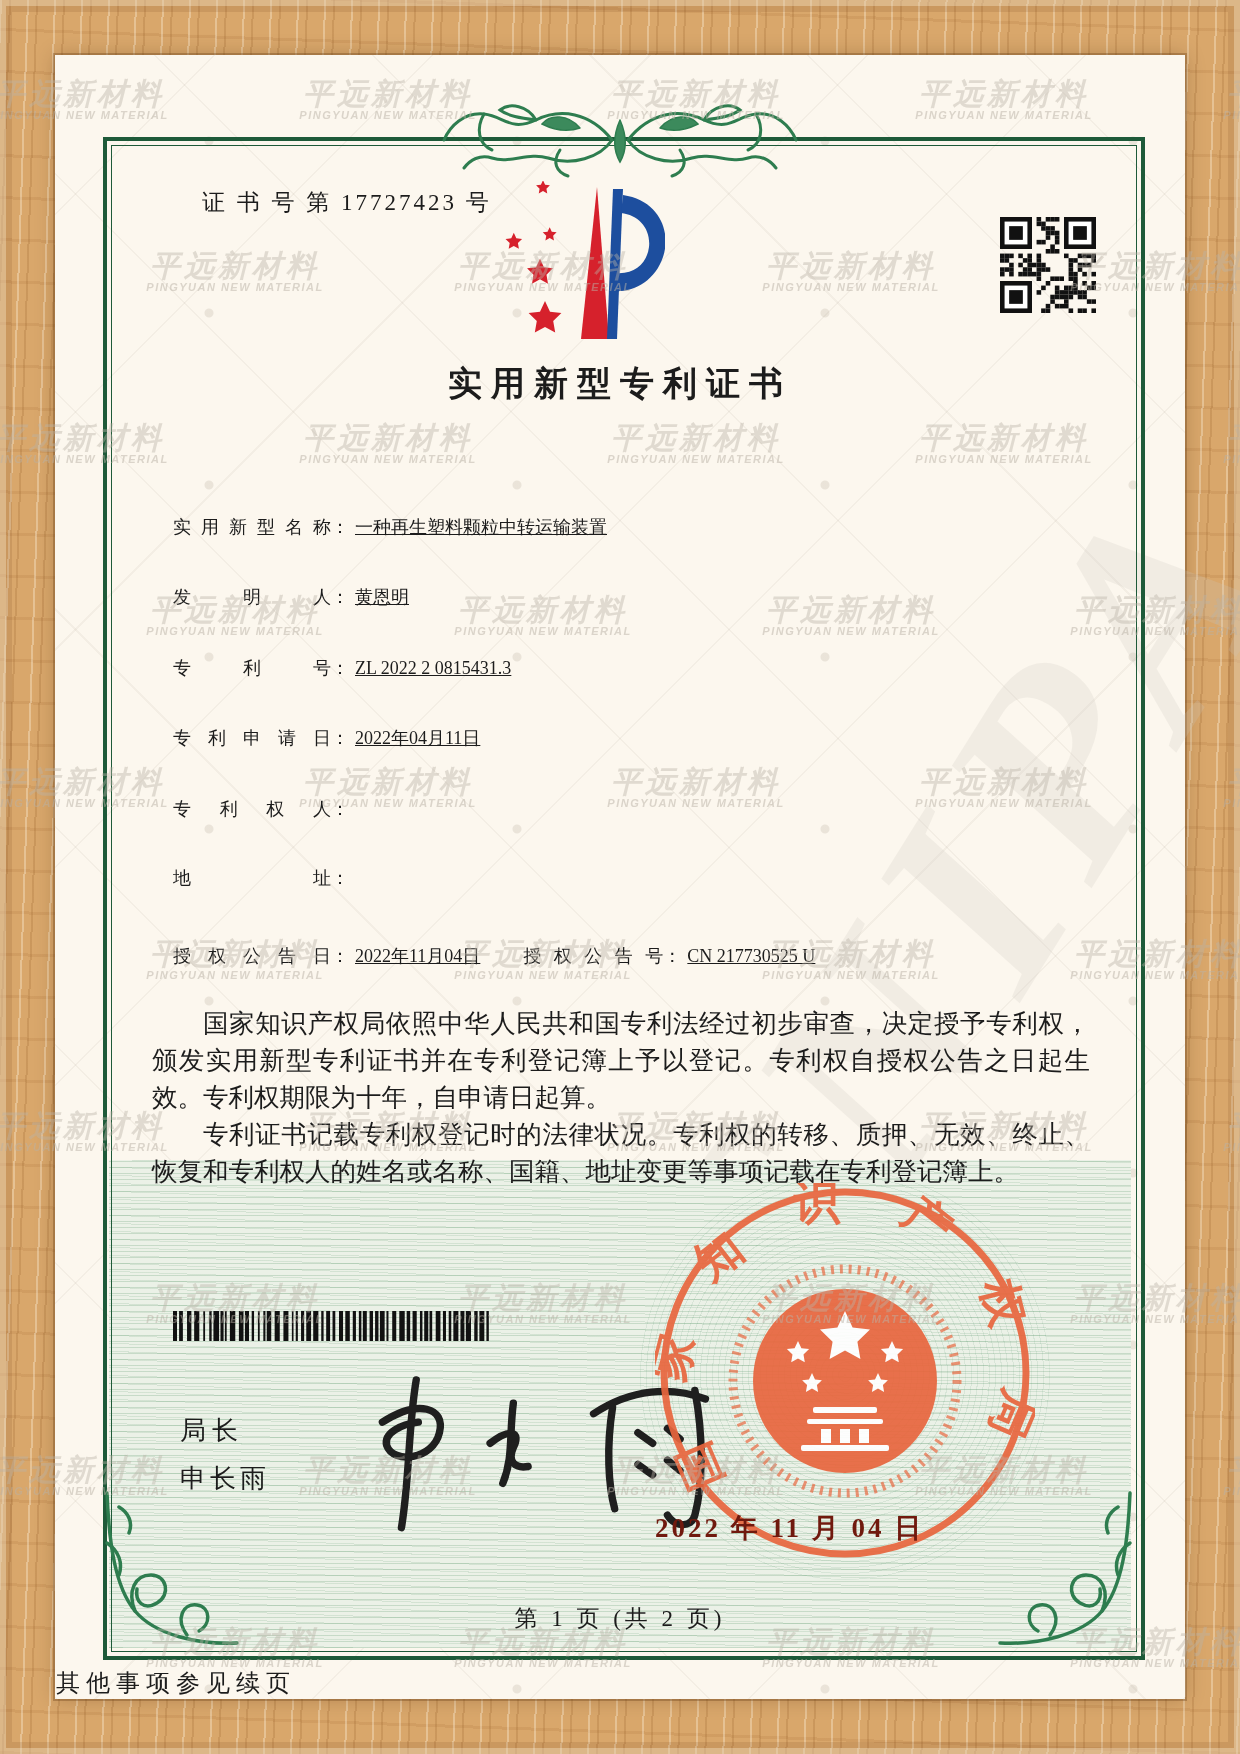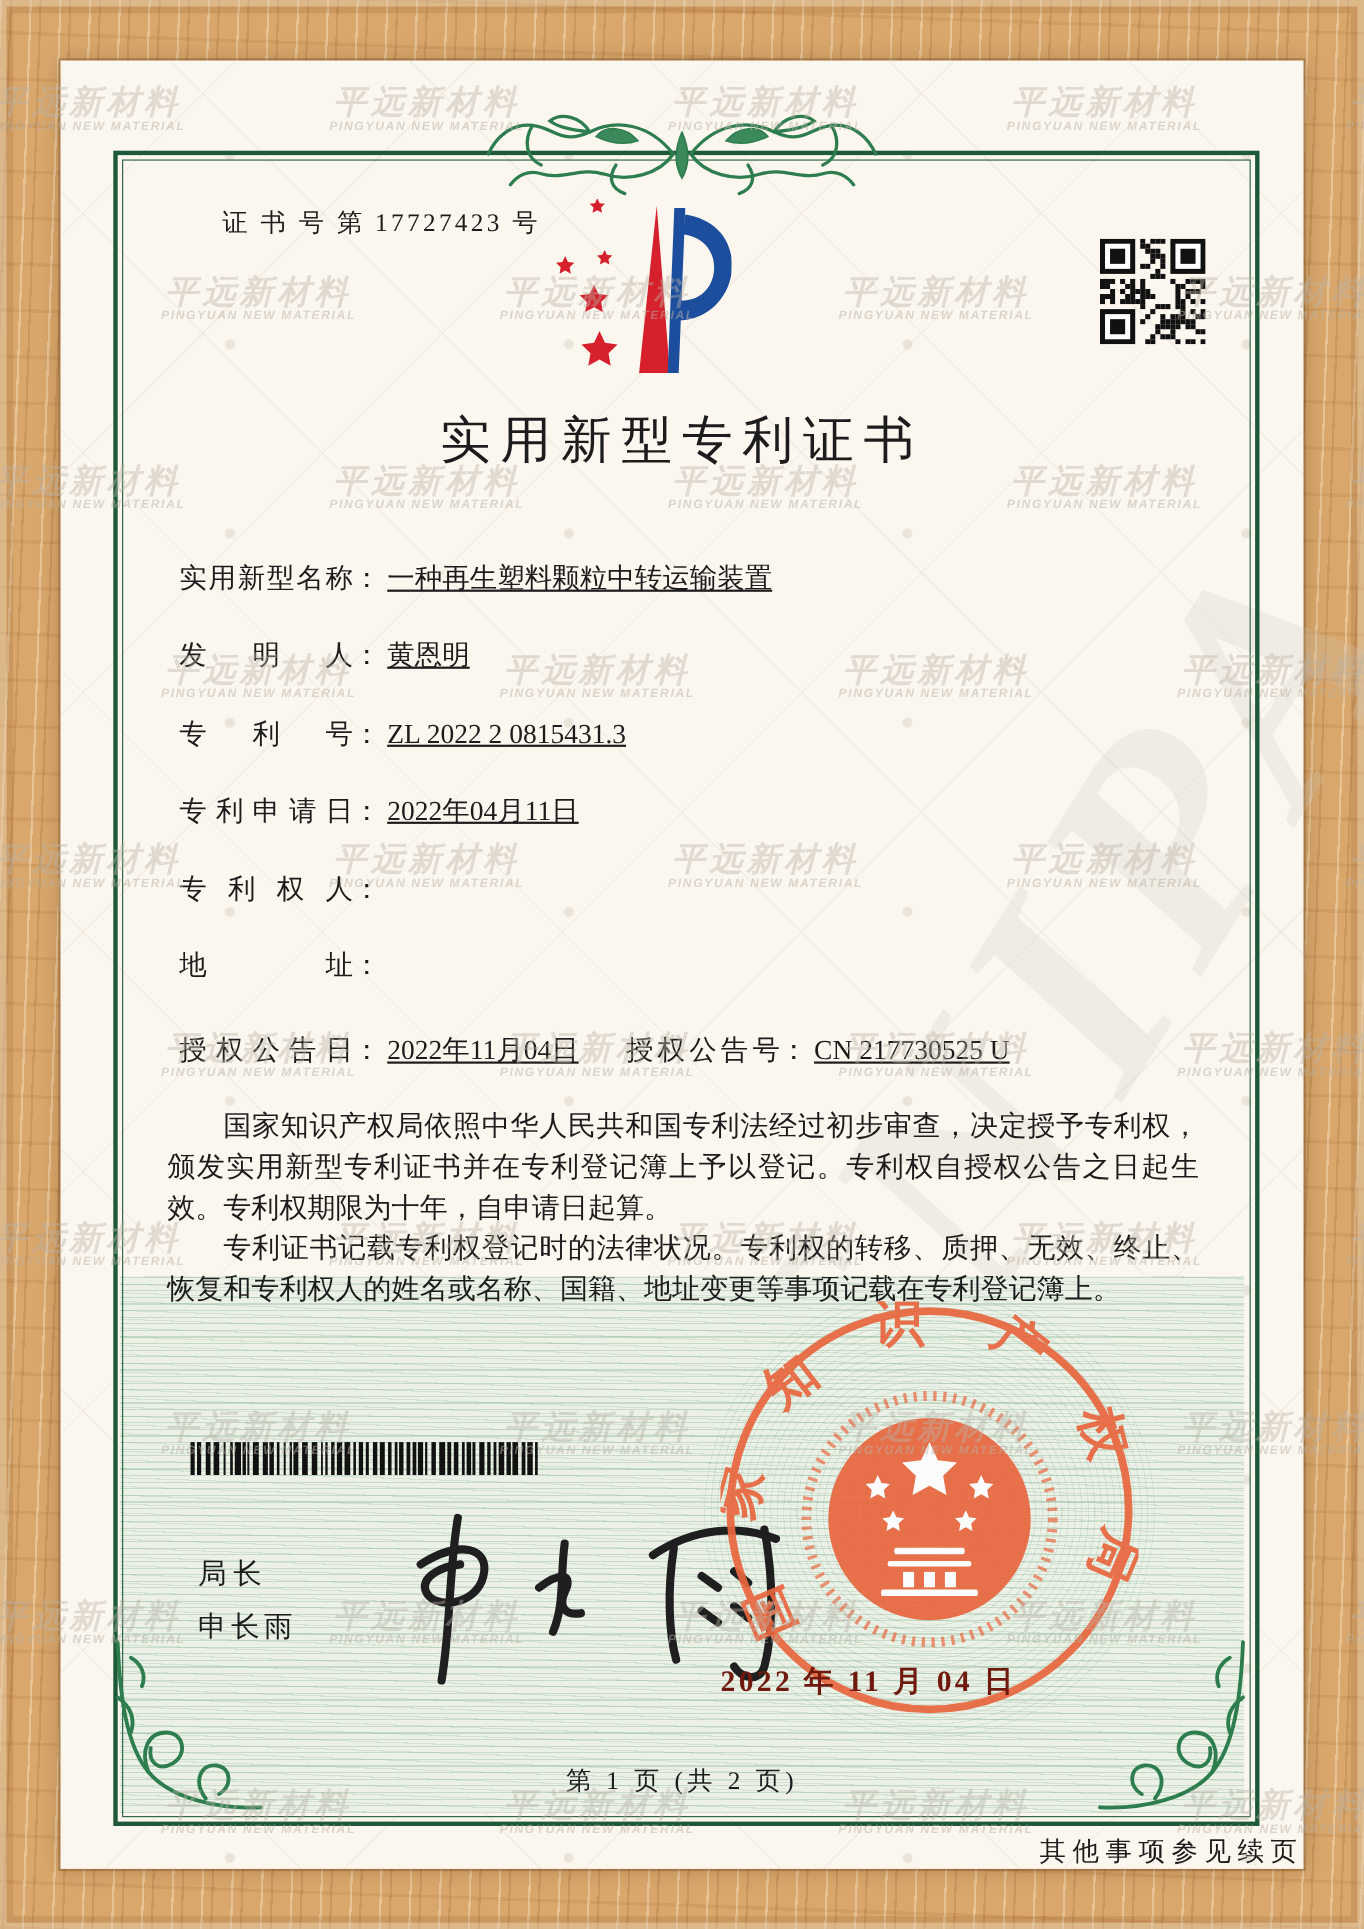--- a/index.html
+++ b/index.html
@@ -32,42 +32,42 @@
     border:4px solid #1e5a39;z-index:1;}
   .border-inner{position:absolute;inset:4px;border:1.5px solid #1e5a39;}
   .ornament{position:absolute;z-index:2;}
   .orn-top{left:385px;top:37px;width:360px;height:95px;}
   .orn-bl{left:42px;top:1428px;width:150px;height:170px;transform:scaleX(-1);}
   .orn-br{left:935px;top:1428px;width:150px;height:170px;}
   
   .cert-no{position:absolute;left:118px;top:132px;font-size:23px;letter-spacing:3px;z-index:3;margin-left:29px;}
   .logo{position:absolute;left:430px;top:126px;width:180px;height:162px;z-index:3;}
   .qr{position:absolute;left:945px;top:162px;width:96px;height:96px;z-index:3;}
-  .title{position:absolute;left:0;right:0;top:283px;text-align:center;font-size:46px;
-    font-weight:normal;letter-spacing:9px;z-index:3;}
-  .frow{position:absolute;left:108px;display:flex;font-size:25px;line-height:34px;z-index:3;}
+  .title{position:absolute;left:0;right:0;top:283px;text-align:center;font-size:34px;
+    font-weight:bold;letter-spacing:9px;z-index:3;}
+  .frow{position:absolute;left:118px;display:flex;font-size:18px;line-height:34px;z-index:3;}
   .flabel{display:inline-block;width:158px;text-align:justify;text-align-last:justify;}
   .fcolon{display:inline-block;margin-right:6px;}
   .fvalue{display:inline-block;max-width:700px;text-decoration:underline;}
   .f1{top:455px}.f2{top:525px}.f3{top:596px}.f4{top:666px}.f5{top:737px}.f6{top:806px}
   .grant{top:884px;}
   .grant .pair2{margin-left:43px;display:flex;}
   .grant .pair2 .flabel{width:140px;}
   .paras{position:absolute;left:97px;top:950px;width:938px;z-index:3;}
   .paras p{margin:0;font-size:25.5px;line-height:37px;text-indent:2em;text-align:justify;}
   .barcode{position:absolute;left:118px;top:1256px;width:322px;height:30px;z-index:3;}
   .issuer-role{position:absolute;left:125px;top:1358px;font-size:26px;letter-spacing:6px;z-index:3;}
   .issuer-name{position:absolute;left:125px;top:1406px;font-size:26px;letter-spacing:4px;z-index:3;}
   .signature{position:absolute;left:300px;top:1312px;width:380px;height:180px;z-index:4;}
   .seal{position:absolute;left:600px;top:1128px;width:380px;height:380px;z-index:4;opacity:.92;}
   .seal-date{position:absolute;left:600px;top:1455px;width:380px;
     font-size:27px;font-weight:bold;letter-spacing:3px;color:#70190e;z-index:5;}
   .page-footer{position:absolute;left:0;right:0;top:1548px;text-align:center;font-size:23px;
     letter-spacing:4px;z-index:3;}
-  .continuation{position:absolute;left:1px;right:0;top:1612px;text-align:right;font-size:24px;
+  .continuation{position:absolute;left:1px;right:0;top:1612px;text-align:left;font-size:24px;
     letter-spacing:6px;z-index:3;}
   
   .wm-layer{position:absolute;inset:0;z-index:6;pointer-events:none;overflow:hidden;}
   .wm-tile{position:absolute;width:250px;text-align:center;line-height:1.05;}
   .wm-tile b{display:block;font-size:30px;font-weight:bold;letter-spacing:4px;
     color:rgba(186,178,166,.42);font-family:"Liberation Sans","DejaVu Sans",sans-serif;font-style:italic;}
   .wm-tile i{display:block;font-size:11px;font-style:italic;letter-spacing:1.5px;
     color:rgba(186,178,166,.5);font-family:"Liberation Sans","DejaVu Sans",sans-serif;font-weight:bold;}
   .wm-big{position:absolute;left:430px;top:700px;font-size:280px;font-style:italic;font-weight:bold;
     color:rgba(205,199,189,.22);transform:rotate(-58deg);letter-spacing:24px;z-index:0;

